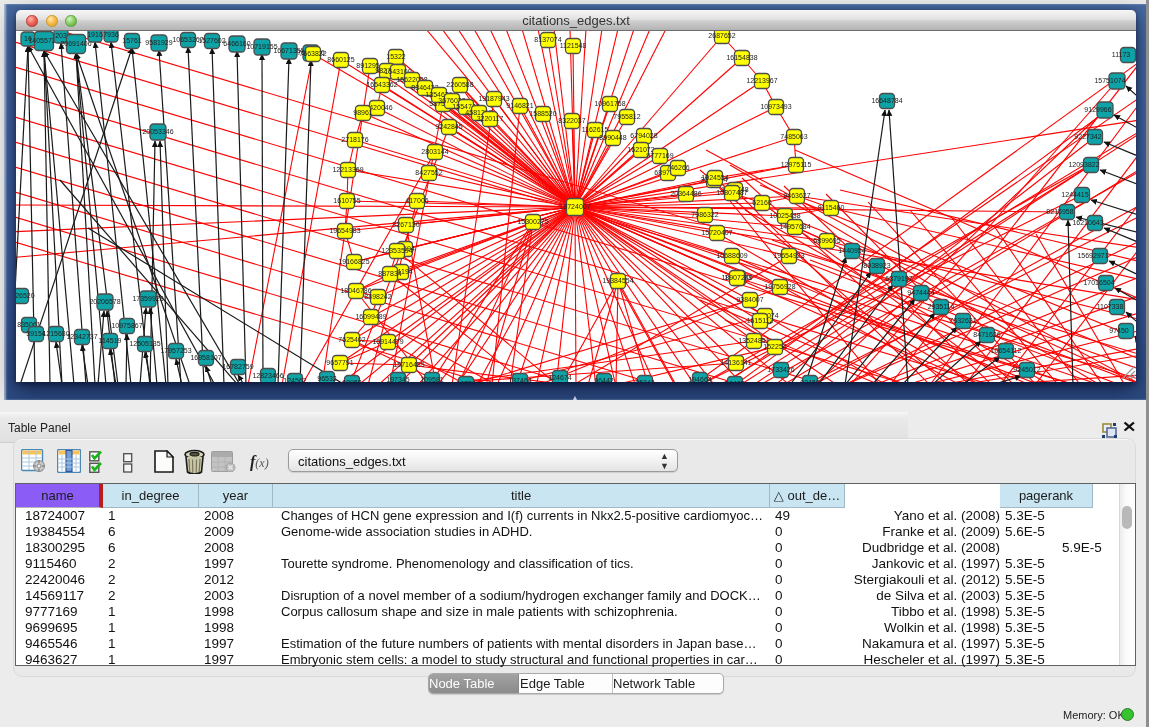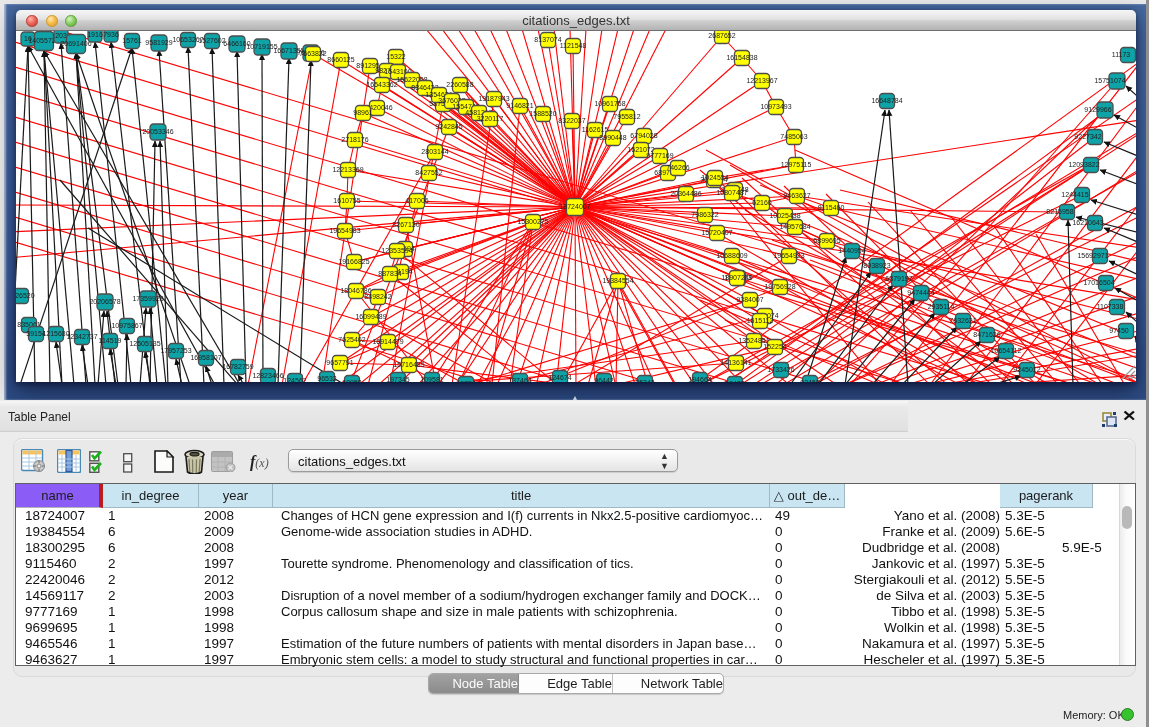--- a/index.html
+++ b/index.html
@@ -22,21 +22,21 @@
 .tl { position:absolute; width:11.5px; height:11.5px; border-radius:50%; }
 #tl-r { left:10px; background:radial-gradient(circle at 35% 30%, #ffb6ad, #ee6a5f 45%, #c33c31 95%); border:1px solid #b93a30;}
 #tl-y { left:30px; background:radial-gradient(circle at 35% 30%, #ffe9b3, #f6bd4f 45%, #d99b2b 95%); border:1px solid #cf9721;}
 #tl-g { left:49px; background:radial-gradient(circle at 35% 30%, #d6f5c2, #8fd16a 45%, #5ba233 95%); border:1px solid #5fa237;}
 #canvas { position:absolute; left:0; top:21px; width:1120px; height:351px; background:#fff; overflow:hidden; }
 #canvas svg.net { position:absolute; left:0; top:0; }
 
 #split { position:absolute; left:569px; top:395px; width:12px; height:6px; color:#c5cddb; font-size:7px; line-height:5px; text-align:center; }
 
 #panel { position:absolute; left:0; top:400px; width:1149px; height:327px; background:#ececec; }
-#pheader { position:absolute; left:0; top:1px; width:908px; height:31px;
+#pheader { position:absolute; left:0; top:12px; width:908px; height:31px;
   background:linear-gradient(180deg,#f6f6f6,#e9e9e9 20%,#e2e2e2 90%,#dedede);
   border-bottom:1px solid #cfcfcf; }
 #pheader .t { position:absolute; left:8px; top:9px; font-size:12px; color:#222; }
 #pheader .x { position:absolute; left:1123px; top:6px; font-size:15px; font-weight:bold; color:#111; transform:scaleX(1.15); }
 #container { position:absolute; left:13px; top:38px; width:1123px; height:239px;
   background:#e9e9e9; border:1px solid #dadada; border-radius:9px;
   box-shadow:inset 0 1px 0 #f8f8f8; }
 
 .ticon { position:absolute; top:449px; }
 
@@ -57,21 +57,21 @@
 .trow span { position:absolute; top:0; white-space:nowrap; }
 .trow span.ctr { text-align:right; }
 #vscroll { position:absolute; left:1119px; top:484px; width:16px; height:181px;
   background:linear-gradient(90deg,#ececec,#fafafa 40%,#fff); border-left:1px solid #d8d8d8; }
 #vthumb { position:absolute; left:1122px; top:506px; width:10px; height:23px;
   background:#b9b9b9; border-radius:5px; }
 
 #tabs { position:absolute; left:428px; top:673px; width:296px; height:21px;
   background:#fdfdfd; border:1px solid #a9a9a9; border-radius:5px;
   box-shadow:0 1px 1px rgba(0,0,0,.15); font-size:13px; }
-#tabs .seg { position:absolute; top:0; height:19px; line-height:19px; text-align:right; color:#1c1c1c; }
+#tabs .seg { position:absolute; top:0; height:19px; line-height:19px; text-align:left; color:#1c1c1c; }
 #tabs .sel { background:linear-gradient(180deg,#a2a2a2,#8b8b8b); color:#fdfdfd;
   border-radius:4px 0 0 4px; border-right:1px solid #8a8a8a; }
 #tabs .div { position:absolute; top:0; width:1px; height:19px; background:#c0c0c0; }
 #memory { position:absolute; left:1063px; top:709px; font-size:11px; color:#222; }
 #memdot { position:absolute; left:1121px; top:708px; width:13px; height:13px; border-radius:50%;
   background:#35c42d; border:1.5px solid #2e7d28; }
 #rightstrip { position:absolute; left:1146px; top:0; width:3px; height:727px; background:#8f8f8f; }
 svg text { font-family:"Liberation Sans", sans-serif; }
 </style>
 </head>

